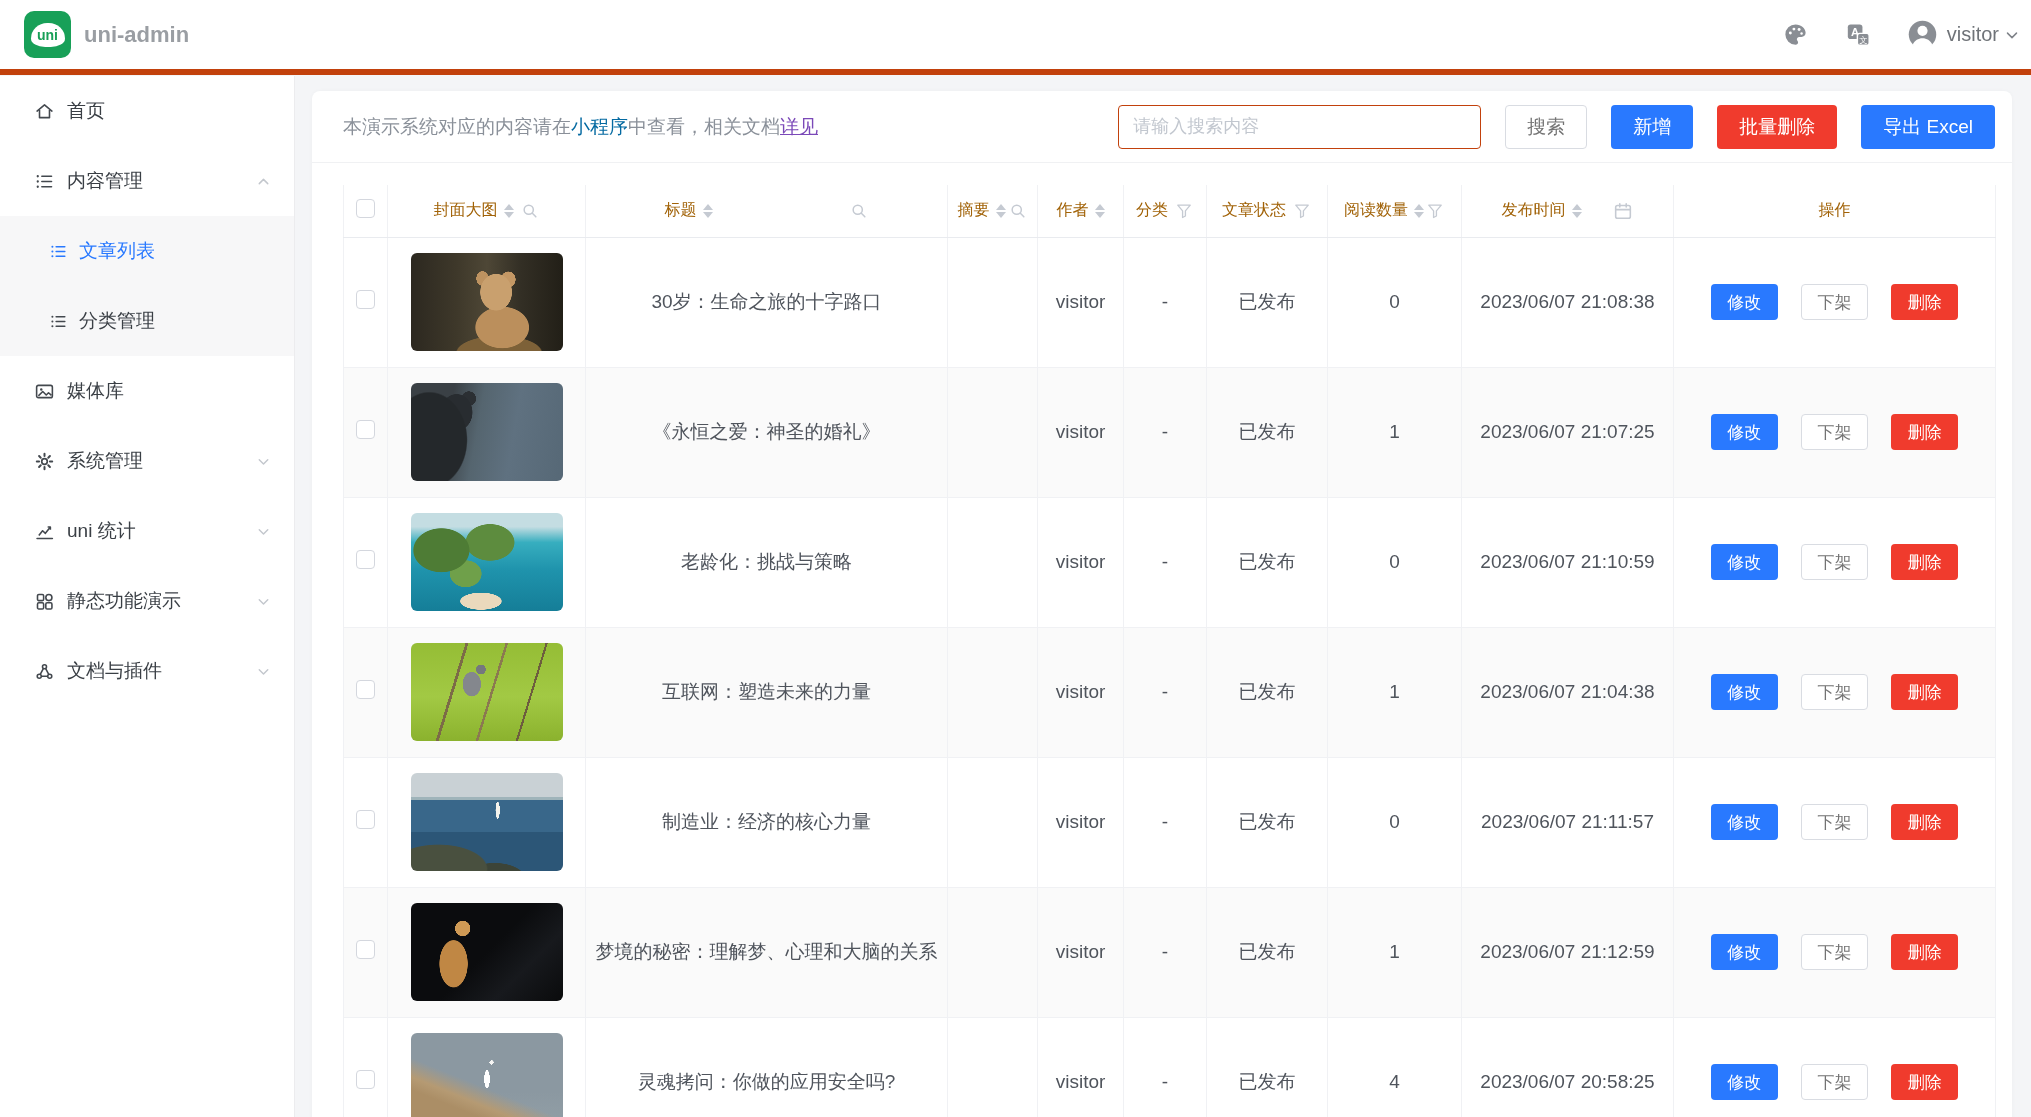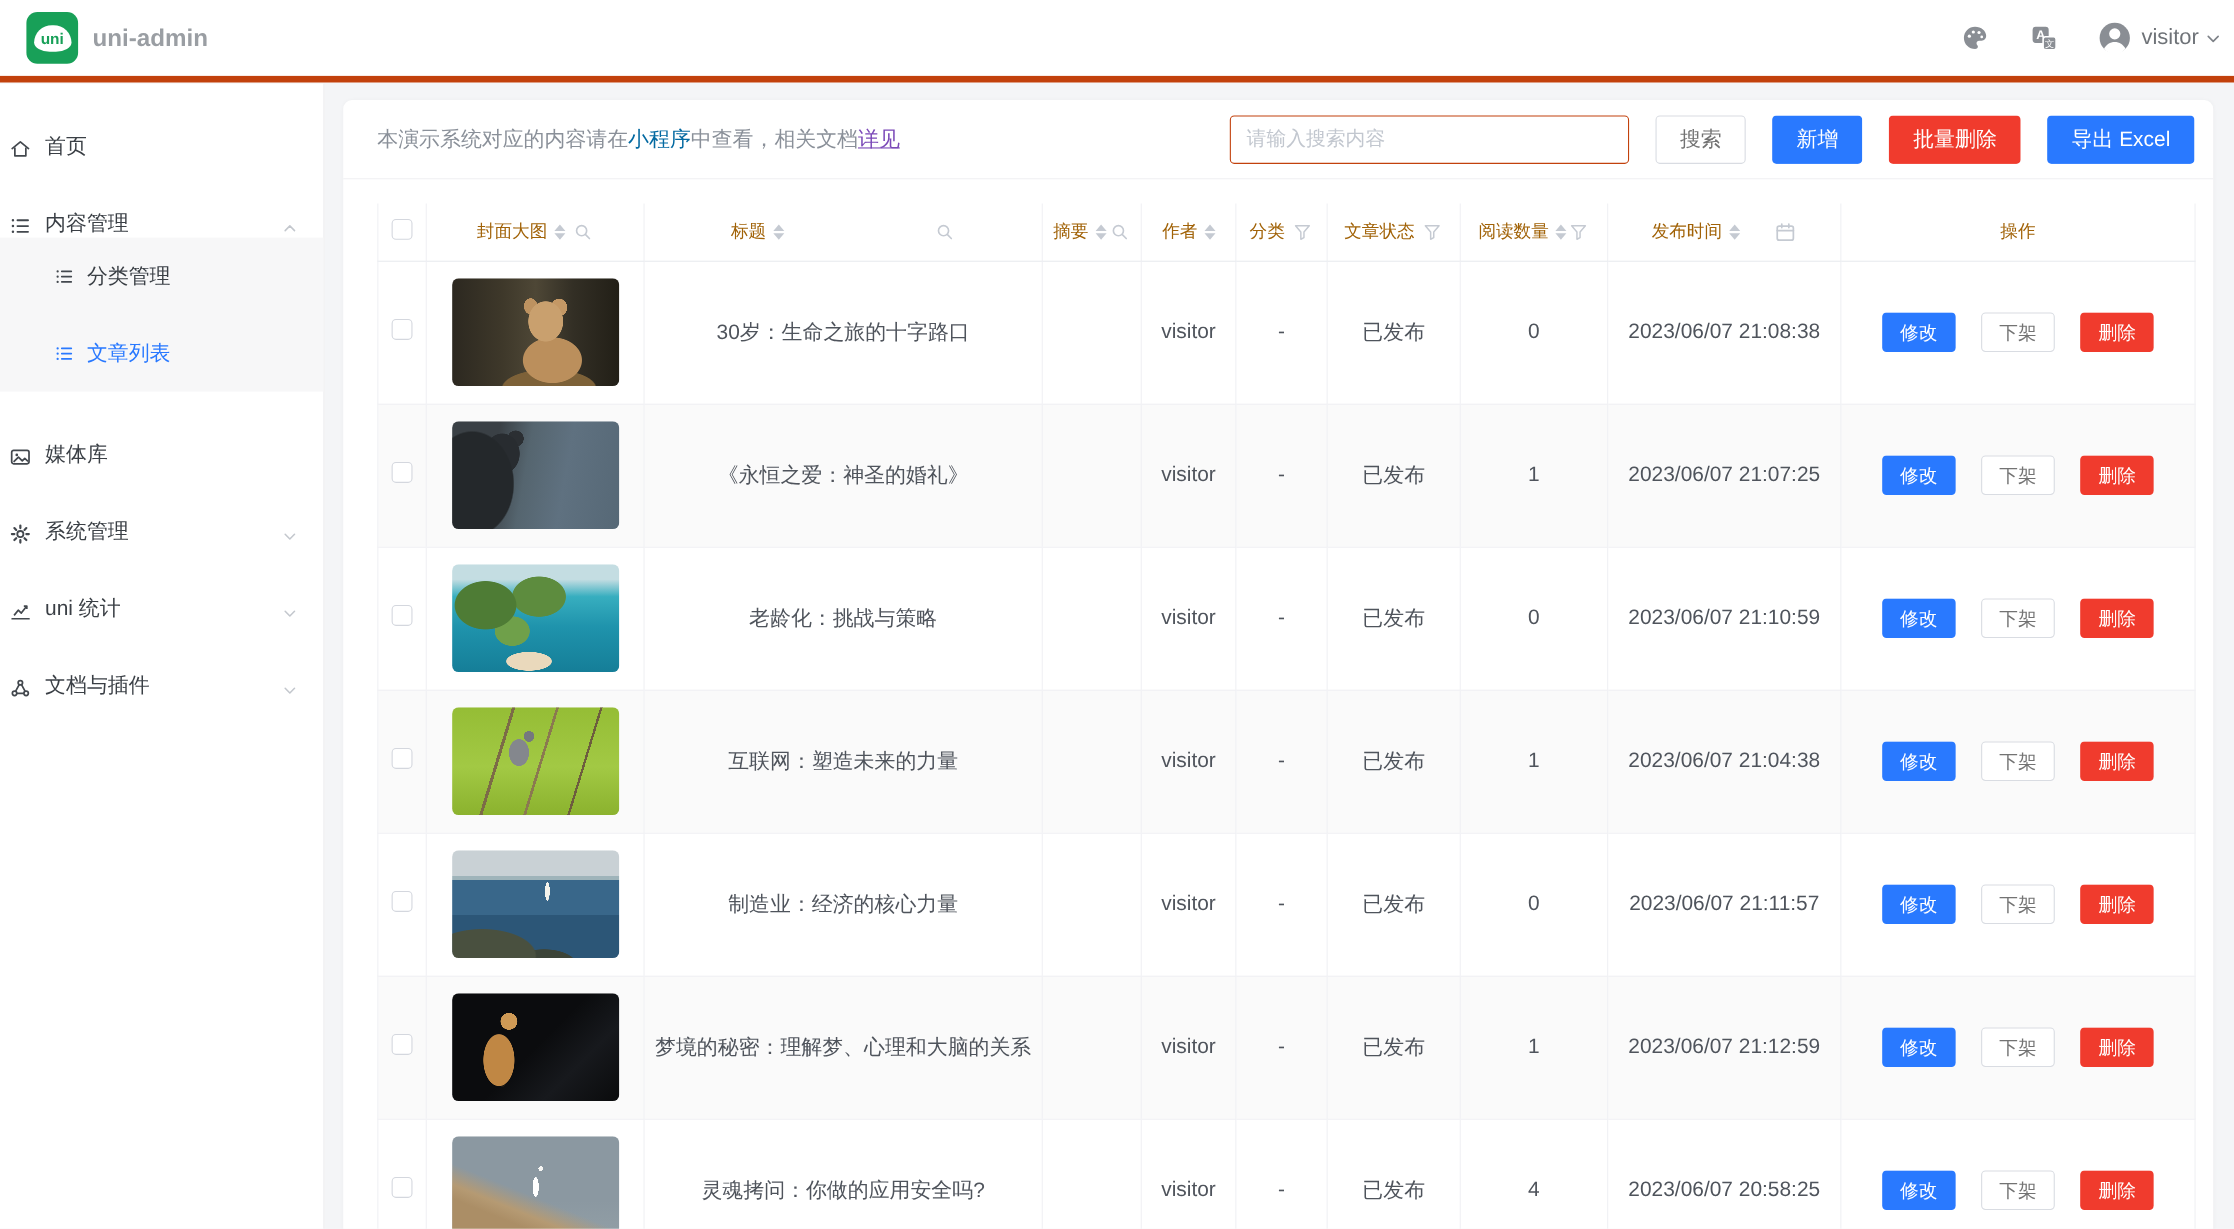--- a/index.html
+++ b/index.html
@@ -17,21 +17,21 @@
   .topbar-right { margin-left:auto; display:flex; align-items:center; padding-right:10px; color:#7f8389; }
   .tb-icon { width:27px; height:27px; color:#8a8e94; cursor:pointer; }
   .tb-icon + .tb-icon { margin-left:36px; }
   .avatar { width:33px; height:33px; margin-left:34px; color:#8a8e94; }
   .user-name { margin-left:8px; font-size:20px; color:#6f7378; cursor:pointer; }
   .chev-sm { width:18px; height:18px; margin-left:4px; color:#7f8389; }
 
   
   .sidebar { position:absolute; top:76px; left:0; width:295px; bottom:0; background:#fff;
     border-right:1px solid #ececee; z-index:10; }
-  .side-item { height:70px; display:flex; align-items:flex-end; padding:0 22px 0 8px;
+  .side-item { height:70px; display:flex; align-items:center; padding:0 22px 0 34px;
     font-size:19px; color:#3a3f45; cursor:pointer; }
   .side-item .s-icon { width:21px; height:21px; margin-right:12px; color:#43484e; flex:none; }
   .side-item .chev { margin-left:auto; width:17px; height:17px; color:#c3c7cd; }
   .submenu { background:#f7f7f8; }
   .side-sub { height:70px; display:flex; align-items:center; padding-left:49px;
     font-size:19px; color:#3a3f45; cursor:pointer; }
   .side-sub .s-icon { width:19px; height:19px; margin-right:11px; color:#43484e; }
   .side-sub.active, .side-sub.active .s-icon { color:#2979ff; }
 
   
@@ -128,38 +128,38 @@
         <path d="M4.3 6h.01M4.3 12h.01M4.3 18h.01" stroke-width="2.6"></path>
       </g>
     </svg>
     <span>内容管理</span>
     <svg class="chev" viewBox="0 0 24 24">
       <path d="M6 15l6-6 6 6" fill="none" stroke="currentColor" stroke-width="2" stroke-linecap="round" stroke-linejoin="round"></path>
     </svg>
   </div>
 
   <div class="submenu">
+    <div class="side-sub active">
+      <svg class="s-icon" viewBox="0 0 24 24">
+        <g stroke="currentColor" stroke-width="1.9" stroke-linecap="round">
+          <path d="M9 6h11M9 12h11M9 18h11"></path>
+          <path d="M4.3 6h.01M4.3 12h.01M4.3 18h.01" stroke-width="2.6"></path>
+        </g>
+      </svg>
+      <span>文章列表</span>
+    </div>
     <div class="side-sub">
       <svg class="s-icon" viewBox="0 0 24 24">
         <g stroke="currentColor" stroke-width="1.9" stroke-linecap="round">
           <path d="M9 6h11M9 12h11M9 18h11"></path>
           <path d="M4.3 6h.01M4.3 12h.01M4.3 18h.01" stroke-width="2.6"></path>
         </g>
       </svg>
       <span>分类管理</span>
     </div>
-    <div class="side-sub active">
-      <svg class="s-icon" viewBox="0 0 24 24">
-        <g stroke="currentColor" stroke-width="1.9" stroke-linecap="round">
-          <path d="M9 6h11M9 12h11M9 18h11"></path>
-          <path d="M4.3 6h.01M4.3 12h.01M4.3 18h.01" stroke-width="2.6"></path>
-        </g>
-      </svg>
-      <span>文章列表</span>
-    </div>
   </div>
 
   <div class="side-item">
     <svg class="s-icon" viewBox="0 0 24 24">
       <rect x="3" y="5" width="18" height="14" rx="2" fill="none" stroke="currentColor" stroke-width="1.8"></rect>
       <circle cx="8.3" cy="9.8" r="1.4" fill="currentColor"></circle>
       <path d="M5 17l5-5 4 4 2.6-2.6L20 16.5" fill="none" stroke="currentColor" stroke-width="1.8" stroke-linejoin="round"></path>
     </svg>
     <span>媒体库</span>
   </div>
@@ -182,20 +182,34 @@
       <path d="M3.5 20h17.5" stroke="currentColor" stroke-width="1.8" fill="none" stroke-linecap="round"></path>
       <path d="M5.5 16.5l4.3-5.4 3.2 3 5.5-7" fill="none" stroke="currentColor" stroke-width="1.8" stroke-linejoin="round"></path>
       <path d="M15.6 6.8h3.1v3.1" fill="none" stroke="currentColor" stroke-width="1.8" stroke-linejoin="round"></path>
     </svg>
     <span>uni 统计</span>
     <svg class="chev" viewBox="0 0 24 24">
       <path d="M6 9.5l6 6 6-6" fill="none" stroke="currentColor" stroke-width="2" stroke-linecap="round" stroke-linejoin="round"></path>
     </svg>
   </div>
 
+  <div class="side-item">
+    <svg class="s-icon" viewBox="0 0 24 24">
+      <g fill="none" stroke="currentColor" stroke-width="1.8">
+        <rect x="4" y="4" width="7" height="7" rx="1.5"></rect>
+        <rect x="13.5" y="4" width="7" height="7" rx="3.5"></rect>
+        <rect x="4" y="13.5" width="7" height="7" rx="1.5"></rect>
+        <rect x="13.5" y="13.5" width="7" height="7" rx="1.5"></rect>
+      </g>
+    </svg>
+    <span>静态功能演示</span>
+    <svg class="chev" viewBox="0 0 24 24">
+      <path d="M6 9.5l6 6 6-6" fill="none" stroke="currentColor" stroke-width="2" stroke-linecap="round" stroke-linejoin="round"></path>
+    </svg>
+  </div>
 
   <div class="side-item">
     <svg class="s-icon" viewBox="0 0 24 24">
       <g fill="none" stroke="currentColor" stroke-width="1.8">
         <circle cx="12" cy="6.5" r="2.3"></circle>
           <circle cx="6" cy="17.5" r="2.3"></circle>
           <circle cx="18" cy="17.5" r="2.3"></circle>
         <path d="M10.8 8.4 7 15.5M13.2 8.4l3.8 7.1M8.3 17.5h7.4"></path>
       </g>
     </svg>

